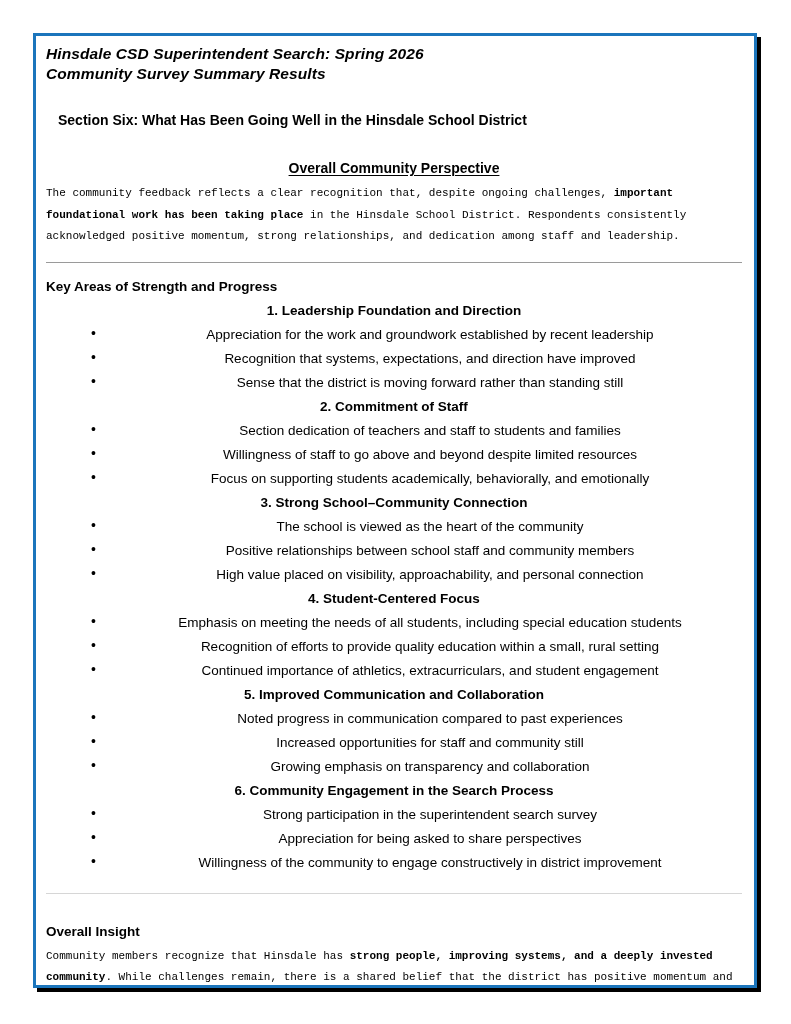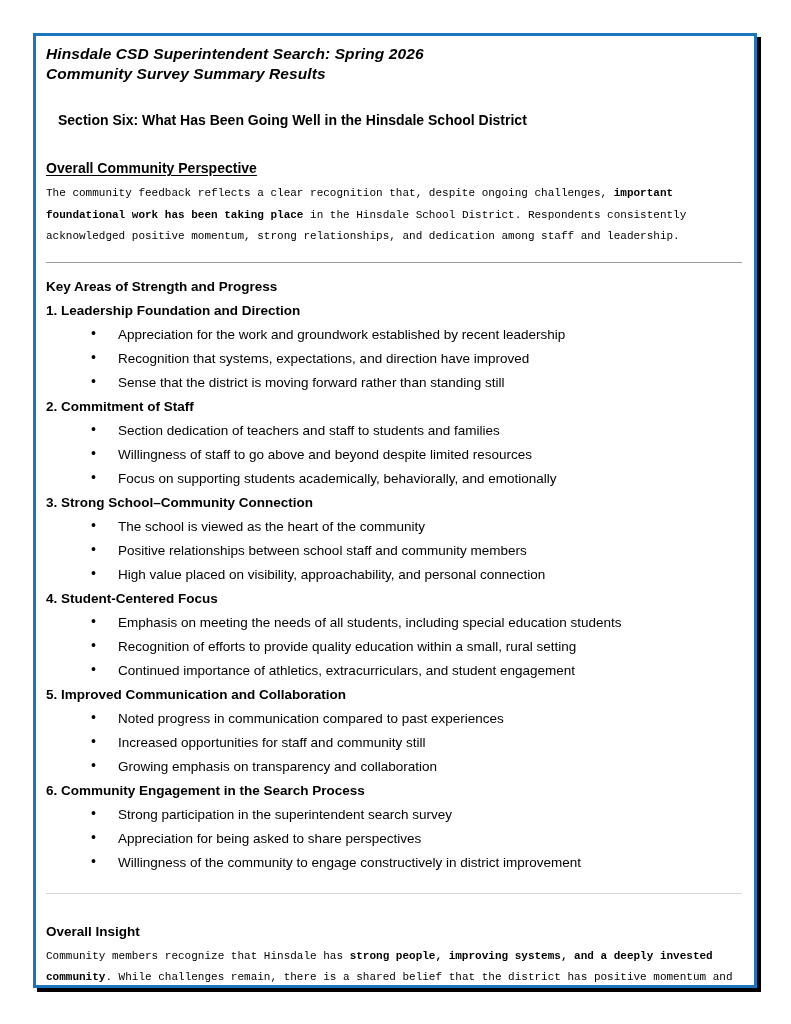--- a/index.html
+++ b/index.html
@@ -34,20 +34,21 @@
   }
   .h-section{
     margin:28px 0 0 12px;
     font-size:14px;font-weight:bold;line-height:17px;
   }
   .h-underline{
     margin:30px 0 0 0;
     font-size:14px;font-weight:bold;line-height:18px;
     text-decoration:underline;
     text-underline-offset:2px;
+    text-align:center;
   }
   .para{
     margin:6px 0 0 0;
     font-size:11px;line-height:21.5px;
     max-width:706px;
     font-family:Liberation Mono, monospace;
   }
   .rule{
     border:none;border-top:1px solid var(--rule-gray);
     margin:14px 0 0 0;height:0;
@@ -72,21 +73,21 @@
     position:relative;
     margin:7px 0;
     padding-left:27px;
     font-size:13.5px;line-height:17px;
   }
   .bullets li::before{
     content:"\2022";
     position:absolute;left:0;top:-1px;
     font-size:14px;
   }
-  #sections{margin-top:0;}
+  #sections{margin-top:0;text-align:center;}
   .h-insight{
     margin:29px 0 0 0;
     font-size:13.5px;font-weight:bold;line-height:17px;
   }
 </style>
 </head>
 <body>
 
 <div class="page">
 

